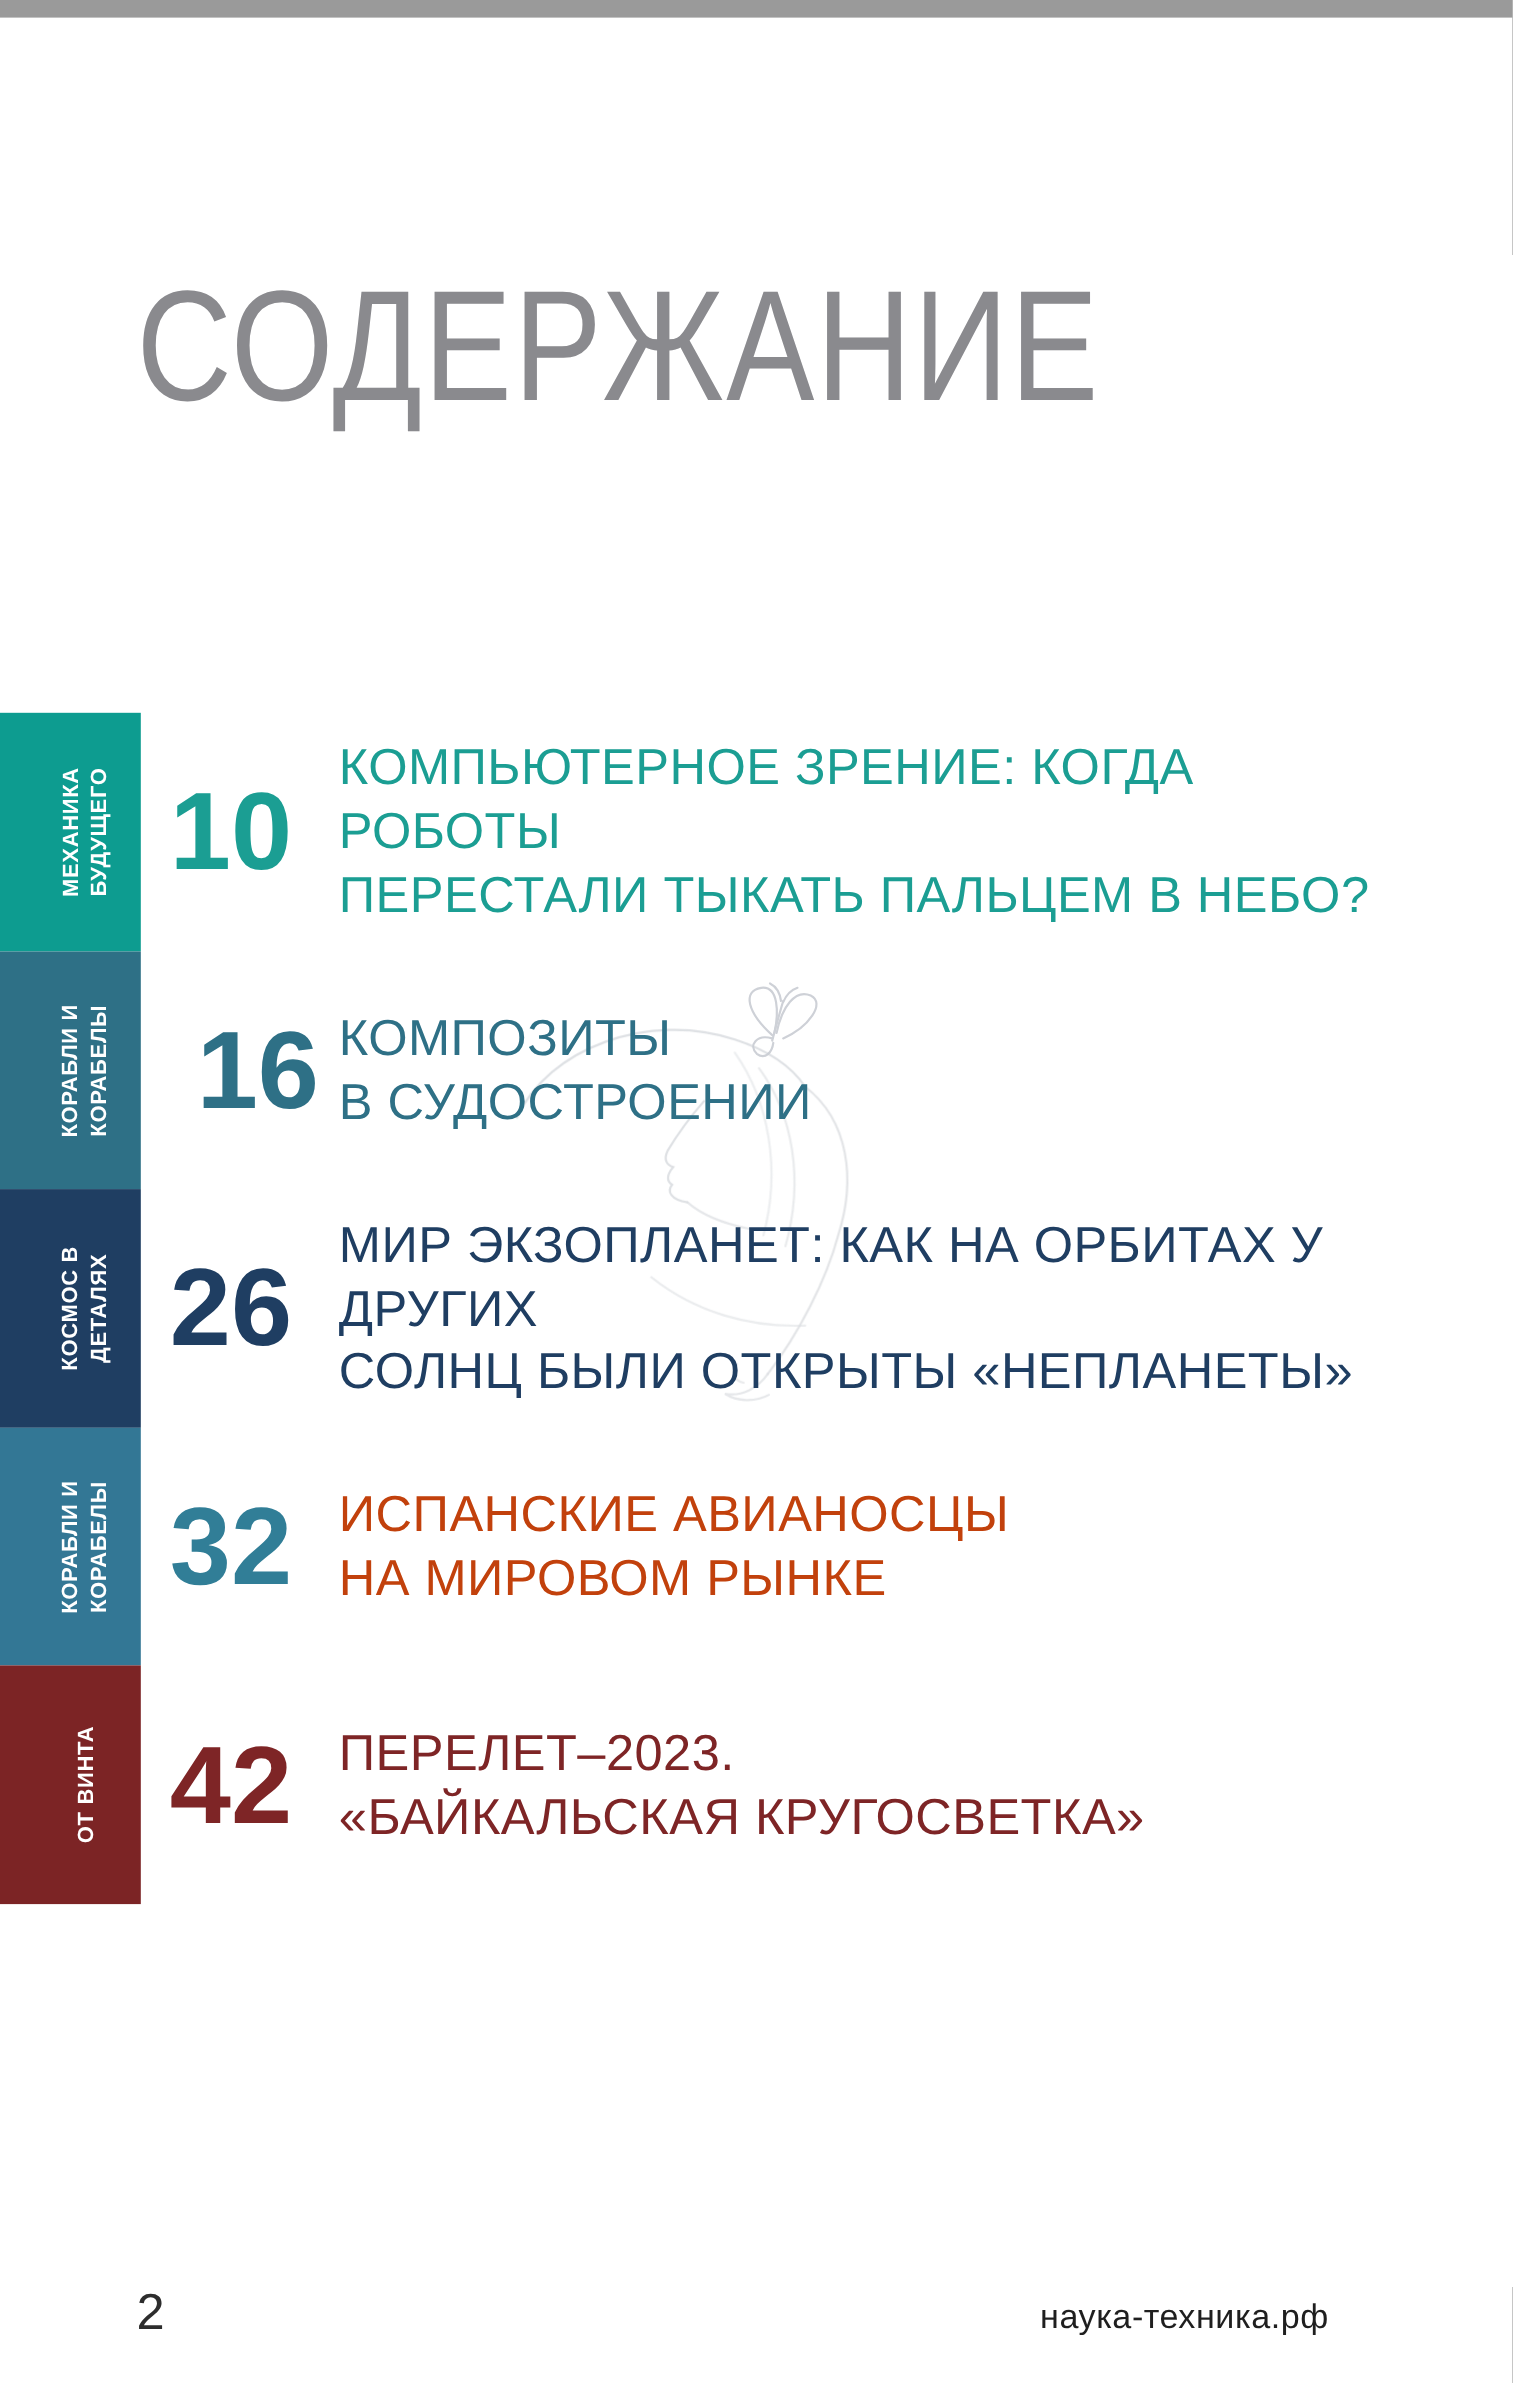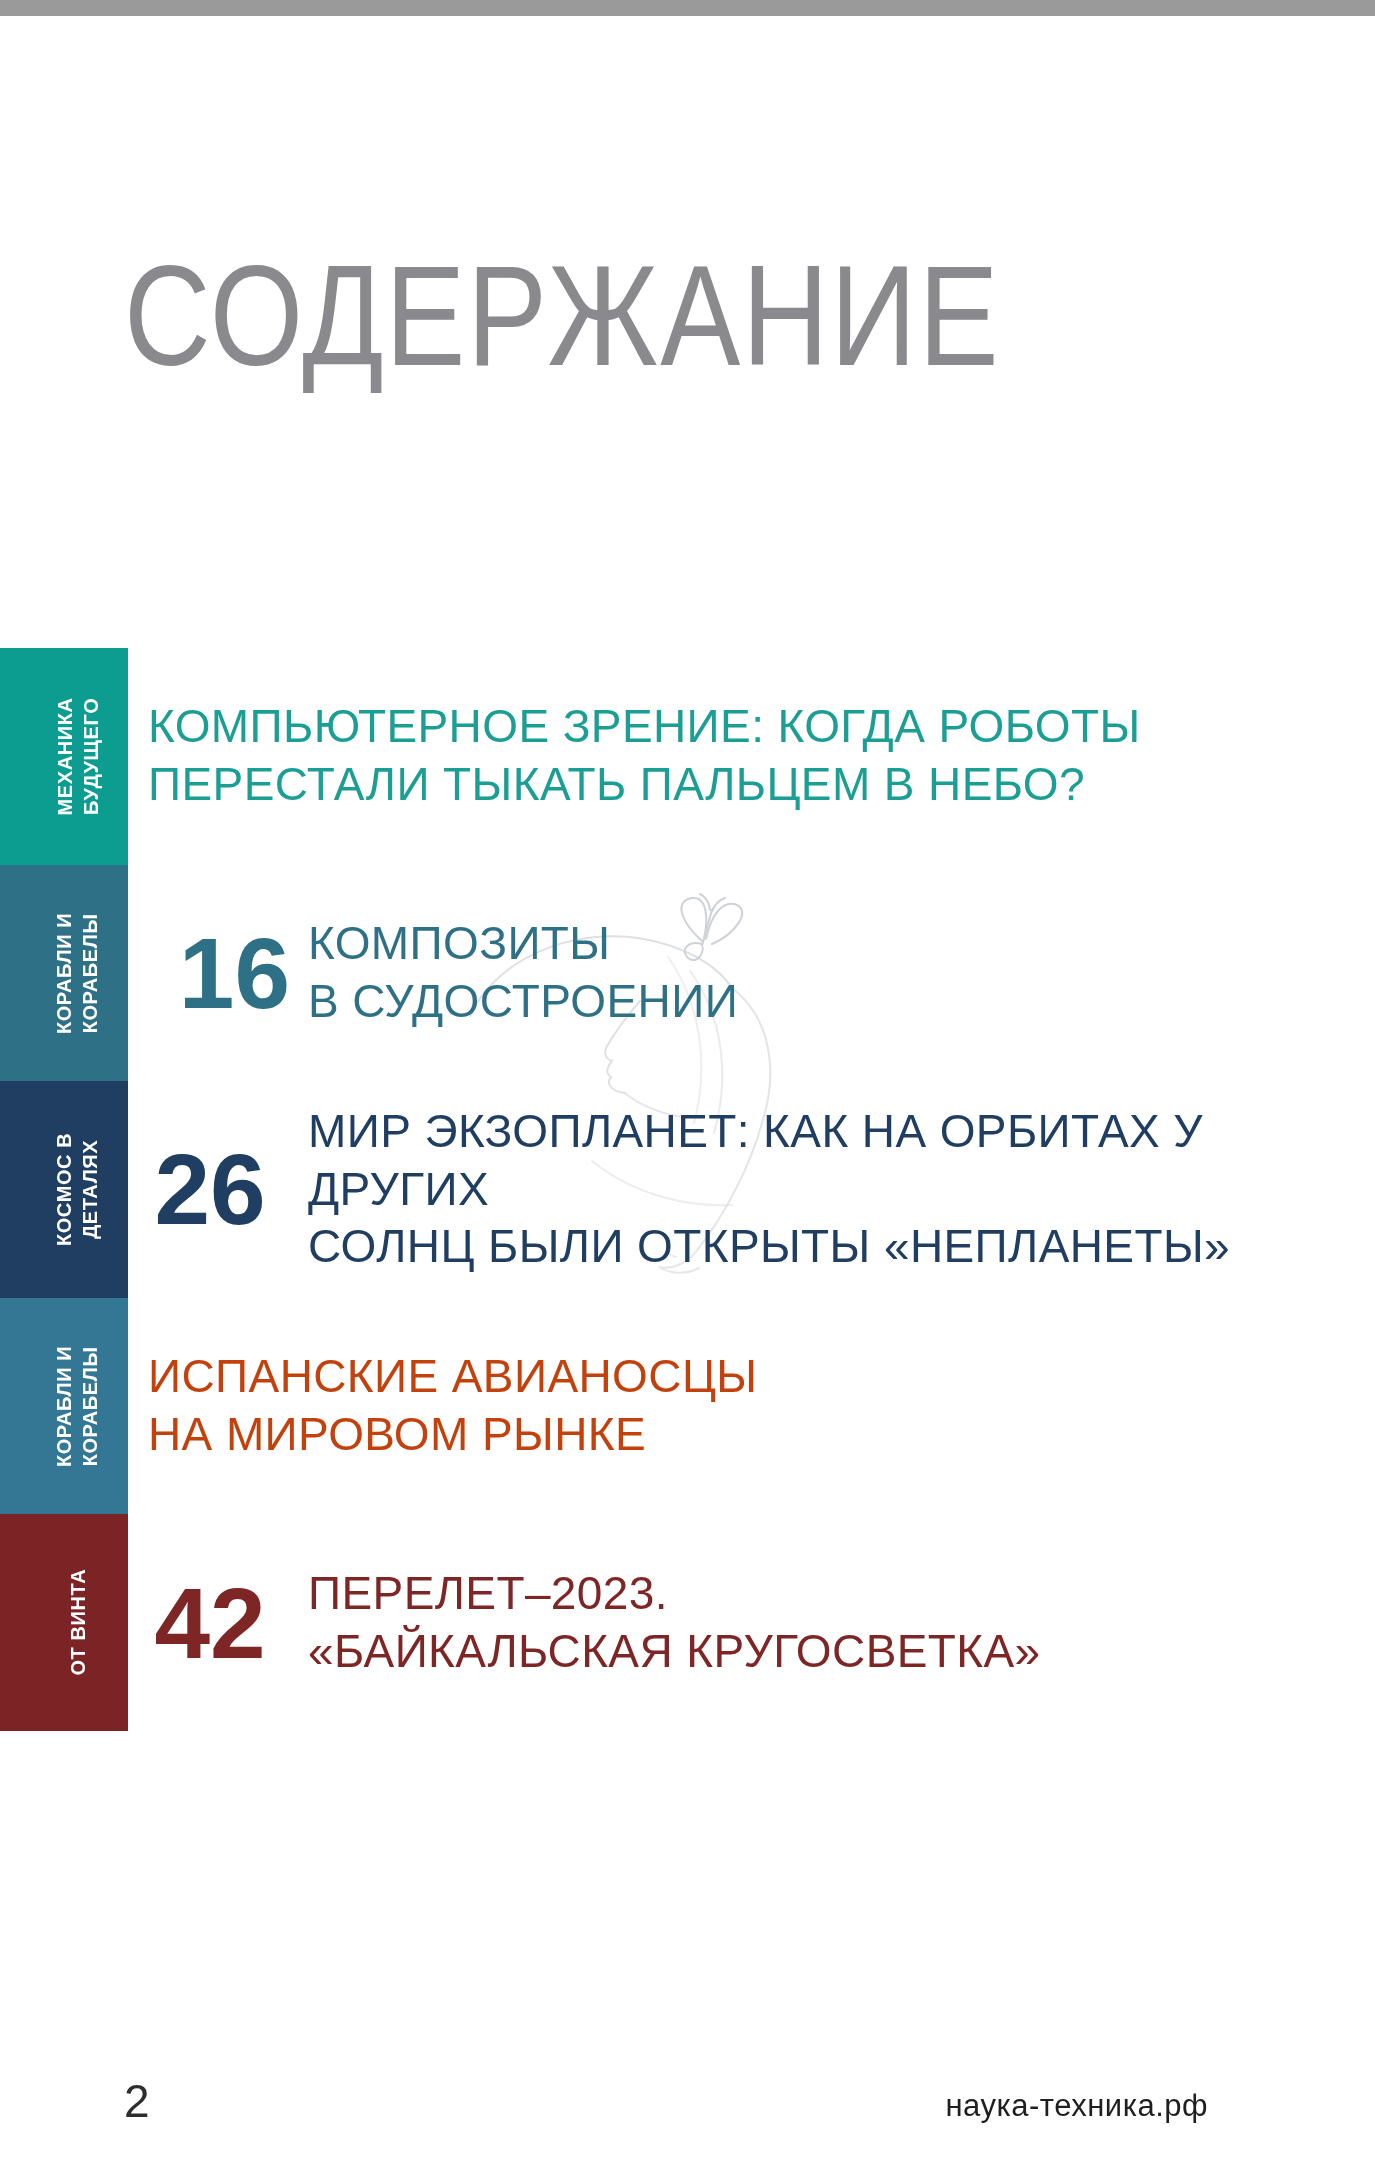--- a/index.html
+++ b/index.html
@@ -116,37 +116,39 @@
 КОРАБЕЛЫ</span>
     </div>
     <div class="cat" style="background-color: rgb(124, 36, 37);">
       <span class="cat-label">ОТ ВИНТА</span>
     </div>
   </div>
 
   <div class="entries">
 
     <div class="entry">
+      <div class="entry-num" style="color: rgb(27, 158, 147);">10</div>
       <div class="entry-title" style="color: rgb(27, 158, 147);">КОМПЬЮТЕРНОЕ ЗРЕНИЕ: КОГДА РОБОТЫ
 ПЕРЕСТАЛИ ТЫКАТЬ ПАЛЬЦЕМ В НЕБО?</div>
     </div>
 
     <div class="entry">
       <div class="entry-num" style="color: rgb(46, 112, 134); text-align: right;">16</div>
       <div class="entry-title" style="color: rgb(46, 112, 134);">КОМПОЗИТЫ
 В СУДОСТРОЕНИИ</div>
     </div>
 
     <div class="entry">
       <div class="entry-num" style="color: rgb(31, 62, 98);">26</div>
       <div class="entry-title" style="color: rgb(31, 62, 98);">МИР ЭКЗОПЛАНЕТ: КАК НА ОРБИТАХ У ДРУГИХ
 СОЛНЦ БЫЛИ ОТКРЫТЫ «НЕПЛАНЕТЫ»</div>
     </div>
 
     <div class="entry">
+      <div class="entry-num" style="color: rgb(49, 126, 151);">32</div>
       <div class="entry-title" style="color: #c2410c;">ИСПАНСКИЕ АВИАНОСЦЫ
 НА МИРОВОМ РЫНКЕ</div>
     </div>
 
     <div class="entry">
       <div class="entry-num" style="color: rgb(126, 37, 38);">42</div>
       <div class="entry-title" style="color: rgb(126, 37, 38);">ПЕРЕЛЕТ–2023.
 «БАЙКАЛЬСКАЯ КРУГОСВЕТКА»</div>
     </div>
 

